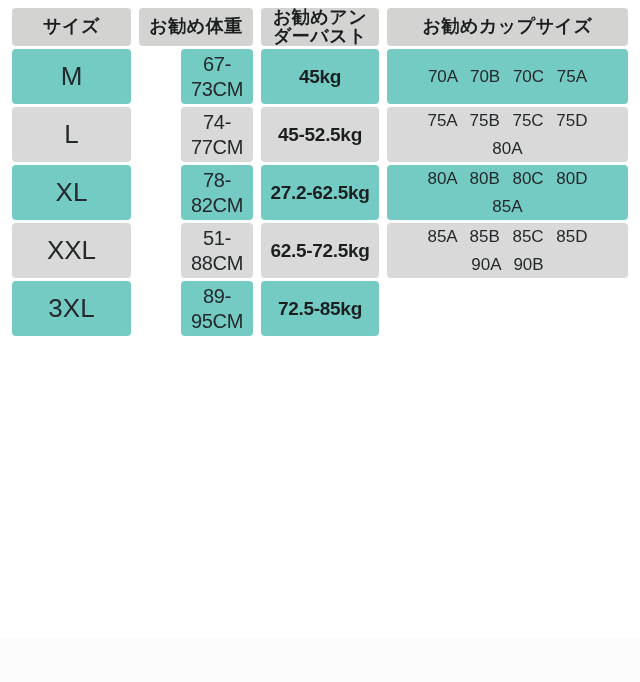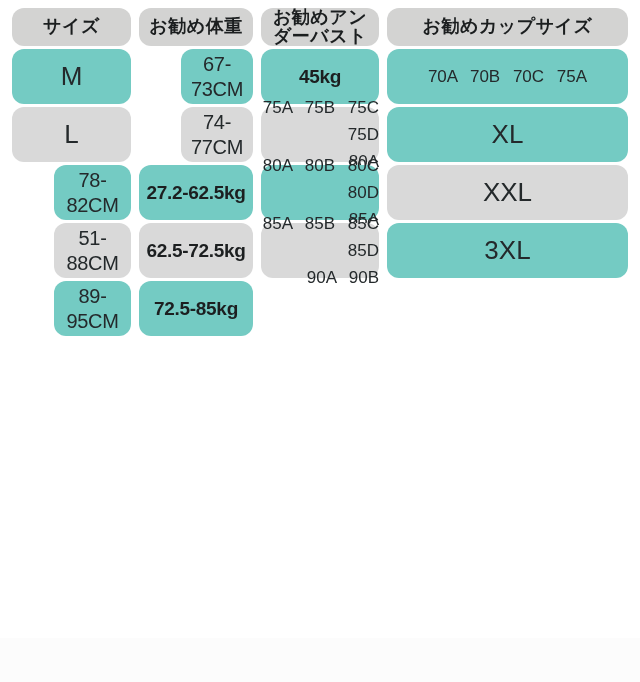--- a/index.html
+++ b/index.html
@@ -30,21 +30,21 @@
     left: 12px;
     top: 8px;
     width: 616px;
     display: grid;
     grid-template-columns: 119px 114px 118px 241px;
     grid-template-rows: 38px repeat(5, 55px);
     column-gap: 8px;
     row-gap: 3px;
   }
   .cell {
-    border-radius: 12px;
+    border-radius: 4px;
     display: flex;
     align-items: center;
     justify-content: center;
     text-align: center;
     color: #24292b;
     white-space: pre-line;
     line-height: 1.25;
   }
   .cell.header {
     background: var(--header-gray, #d3d3d2);
@@ -52,41 +52,42 @@
     font-weight: 700;
     color: #1b1e1f;
     letter-spacing: 0.5px;
     line-height: 1.08;
   }
   .cell.teal { background: var(--teal, #74cbc3); }
   .cell.gray { background: var(--row-gray, #d9d9d9); }
   .cell.col-size   { font-size: 26px; font-weight: 400; }
   .cell.col-under  { font-size: 20px; font-weight: 400; letter-spacing: -0.3px; margin-left: 42px; }
   .cell.col-weight { font-size: 19px; font-weight: 700; letter-spacing: -0.3px; color: #1c1f20; }
-  .cell.col-cups   { font-size: 17px; font-weight: 400; line-height: 1.6; word-spacing: 8px; text-align: right; }
+  .cell.col-cups   { font-size: 17px; font-weight: 400; line-height: 1.6; word-spacing: 8px; }
 </style>
 </head>
 <body>
 
 <div class="page">
   <div class="size-table">
 
     <div class="cell header">サイズ</div>
     <div class="cell header">お勧め体重</div>
     <div class="cell header">お勧めアン
 ダーバスト</div>
     <div class="cell header">お勧めカップサイズ</div>
 
     <div class="cell teal col-size">M</div>
     <div class="cell teal col-under">67-73CM</div>
     <div class="cell teal col-weight">45kg</div>
     <div class="cell teal col-cups">70A 70B 70C 75A</div>
 
     <div class="cell gray col-size">L</div>
     <div class="cell gray col-under">74-77CM</div>
+    <div class="cell gray col-weight">45-52.5kg</div>
     <div class="cell gray col-cups">75A 75B 75C 75D
 80A</div>
 
     <div class="cell teal col-size">XL</div>
     <div class="cell teal col-under">78-82CM</div>
     <div class="cell teal col-weight">27.2-62.5kg</div>
     <div class="cell teal col-cups">80A 80B 80C 80D
 85A</div>
 
     <div class="cell gray col-size">XXL</div>

